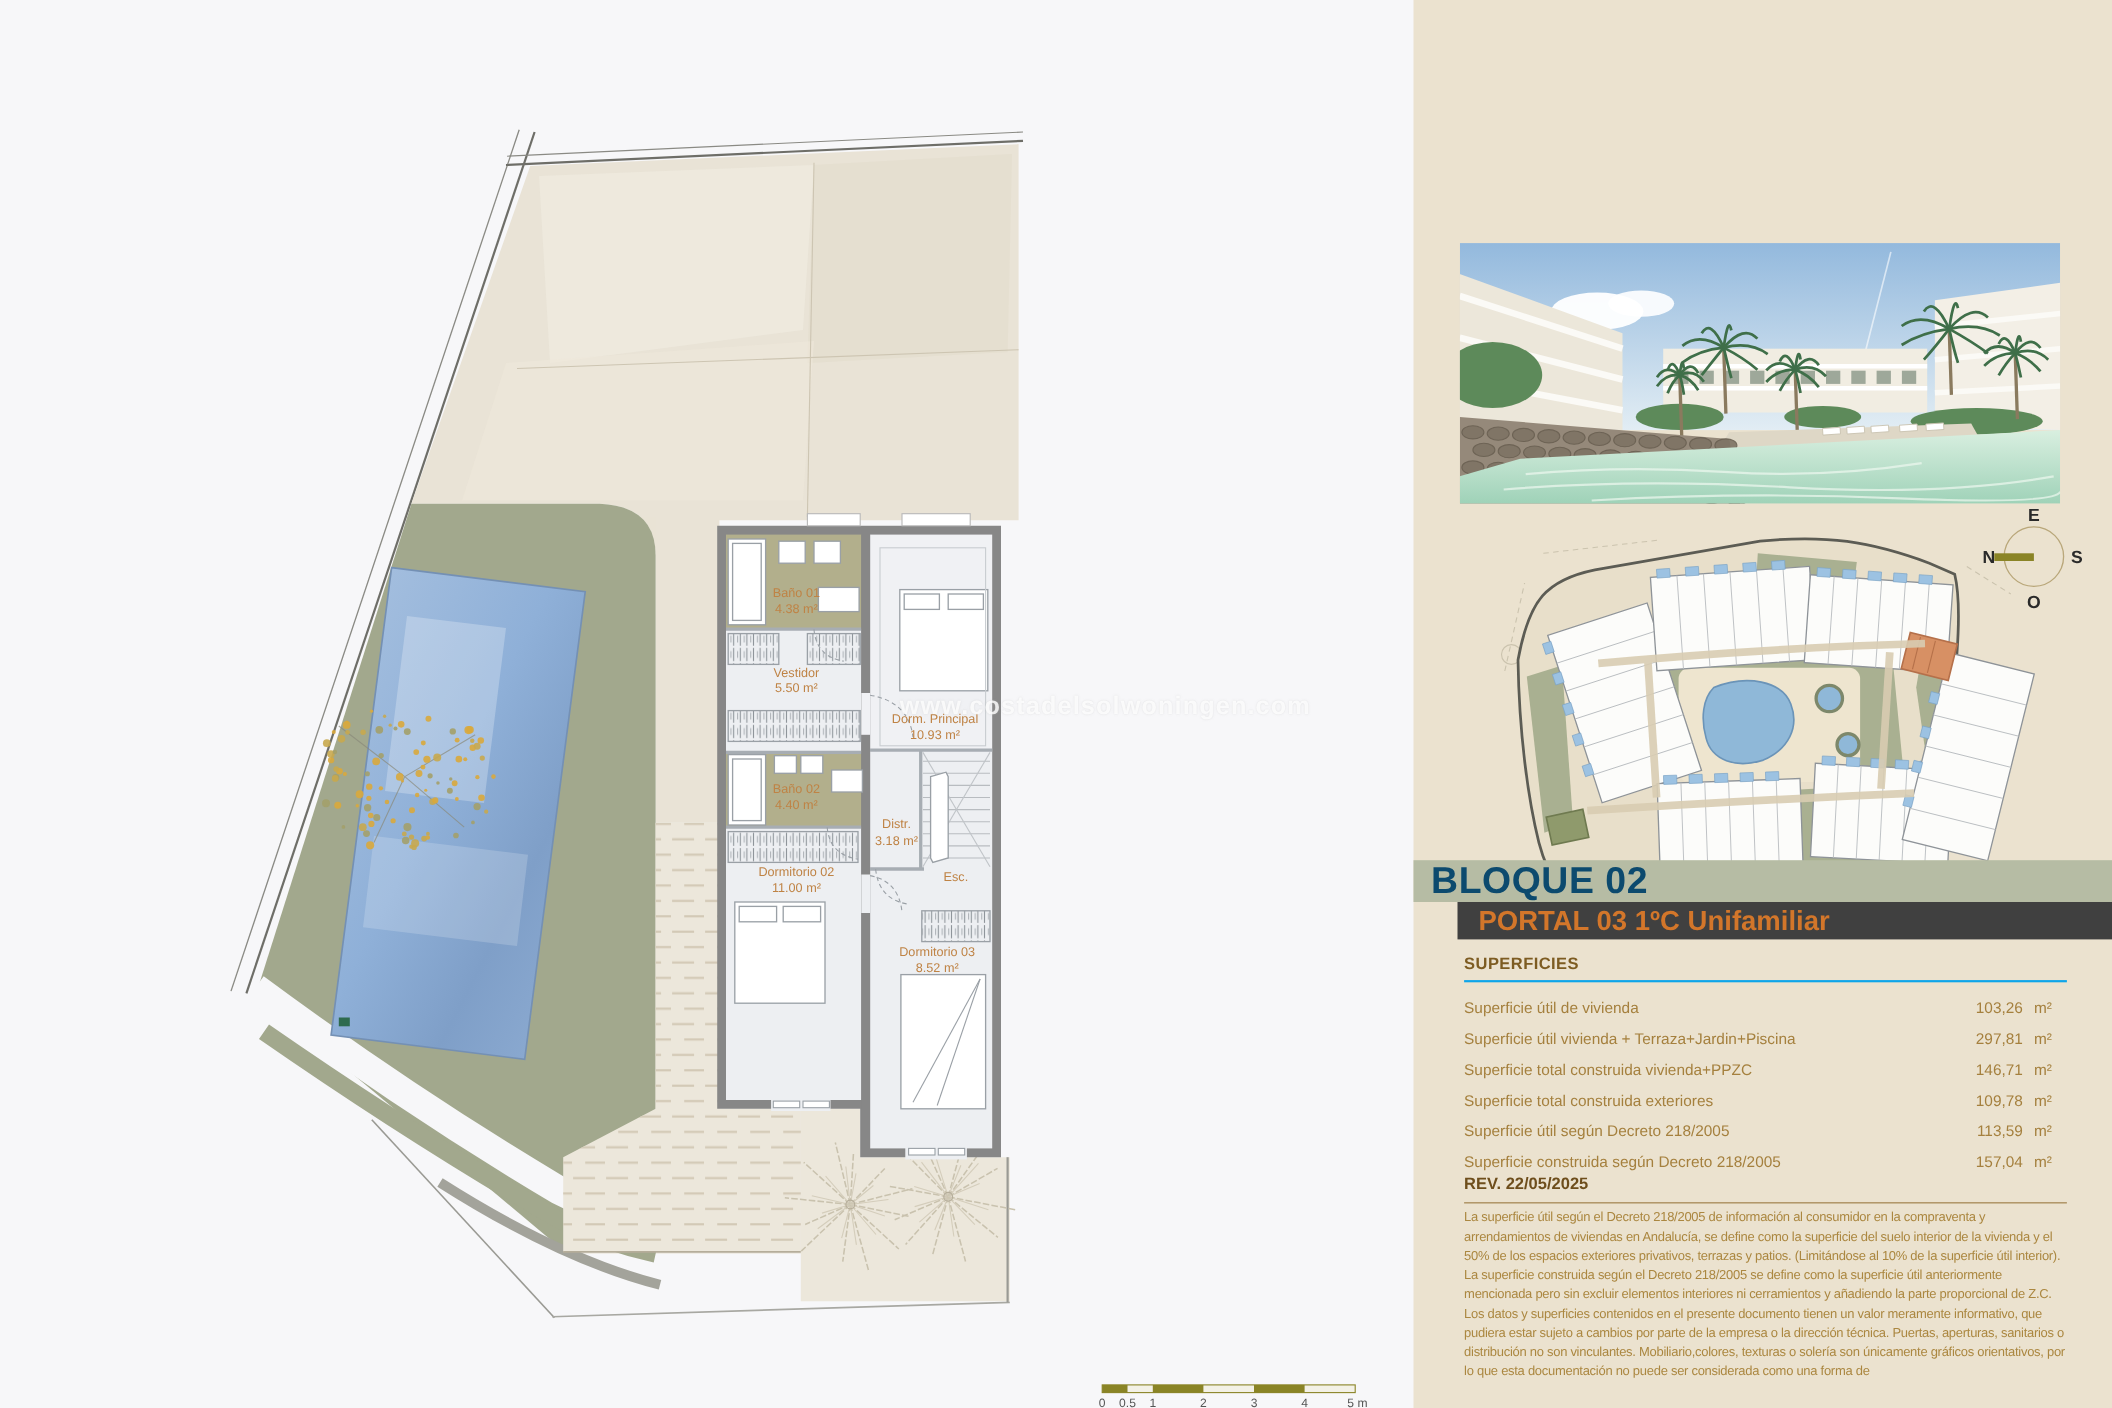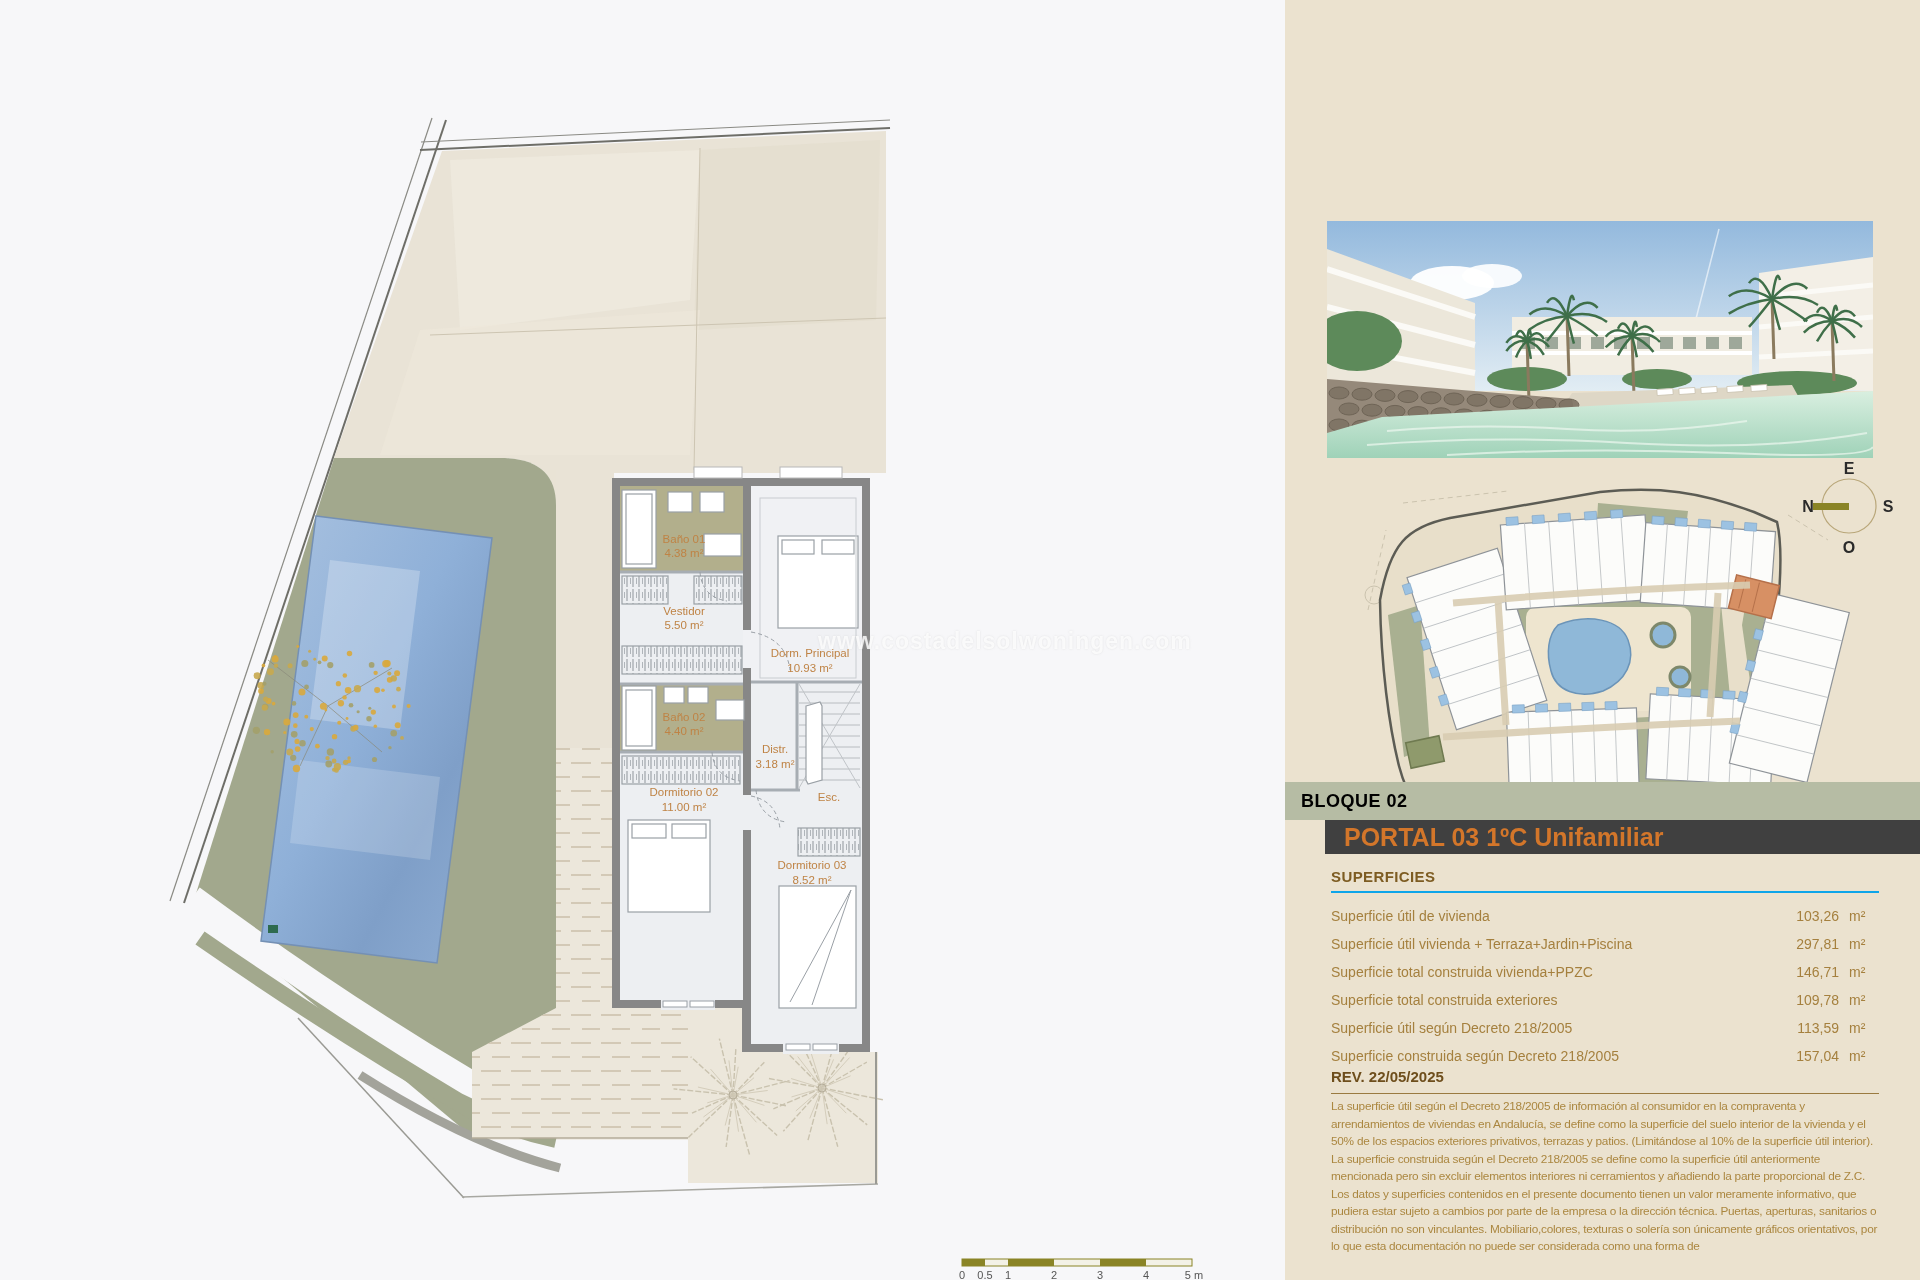--- a/index.html
+++ b/index.html
@@ -1,30 +1,30 @@
 <!DOCTYPE html>
 <html><head>
 <meta charset="utf-8">
 <style>
   html,body{margin:0;padding:0;background:#ffffff;}
   #page{position:relative;width:1920px;height:1280px;overflow:hidden;background:#f7f7f9;
         font-family:"Liberation Sans", sans-serif;}
   
-  .left-page{position:absolute;left:0;top:0;width:1285px;height:1280px;background:#f7f7f9;}
+  .left-page{position:absolute;left:0;top:0;width:1285px;height:1280px;background:#f7f7f9;padding-left:40px;}
   .watermark{position:absolute;left:818px;top:628px;width:300px;text-align:center;
              font-size:23px;font-weight:600;letter-spacing:1px;color:rgba(255,255,255,0.8);
              text-shadow:0 0 2px rgba(180,180,180,0.35);white-space:nowrap;}
   
   .right-panel{position:absolute;left:1285px;top:0;width:635px;height:1280px;background:#ebe2cf;}
   .photo-wrap{position:absolute;left:42px;top:221px;width:546px;height:237px;overflow:hidden;}
   .compass-wrap{position:absolute;left:508px;top:460px;width:110px;height:100px;}
   .siteplan-wrap{position:absolute;left:73px;top:485px;width:517px;height:352px;}
   .band-bloque{position:absolute;left:0;top:782px;width:635px;height:38px;background:#b6bca4;
                display:flex;align-items:center;padding-left:16px;box-sizing:border-box;}
-  .band-bloque span{font-size:18px;font-weight:bold;color:#000000;letter-spacing:0.5px;}
+  .band-bloque span{font-size:34px;font-weight:bold;color:#0c4a6e;letter-spacing:0.5px;}
   .band-portal{position:absolute;left:40px;top:820px;width:595px;height:34px;background:#404040;
                display:flex;align-items:center;padding-left:19px;box-sizing:border-box;}
   .band-portal span{font-size:25px;font-weight:bold;color:#d3762a;}
   .superficies{position:absolute;left:46px;top:868px;width:548px;}
   .superficies .sup-heading{font-size:15px;font-weight:bold;color:#7d5c22;letter-spacing:0.4px;
                padding-bottom:6px;border-bottom:2px solid #0ea5e9;}
   .sup-rows{margin-top:3px;}
   .sup-row{display:flex;align-items:flex-end;height:28px;font-size:14px;color:#a5803e;}
   .sup-row .lbl{flex:1;}
   .sup-row .val{width:56px;text-align:right;margin-top:48px;}

